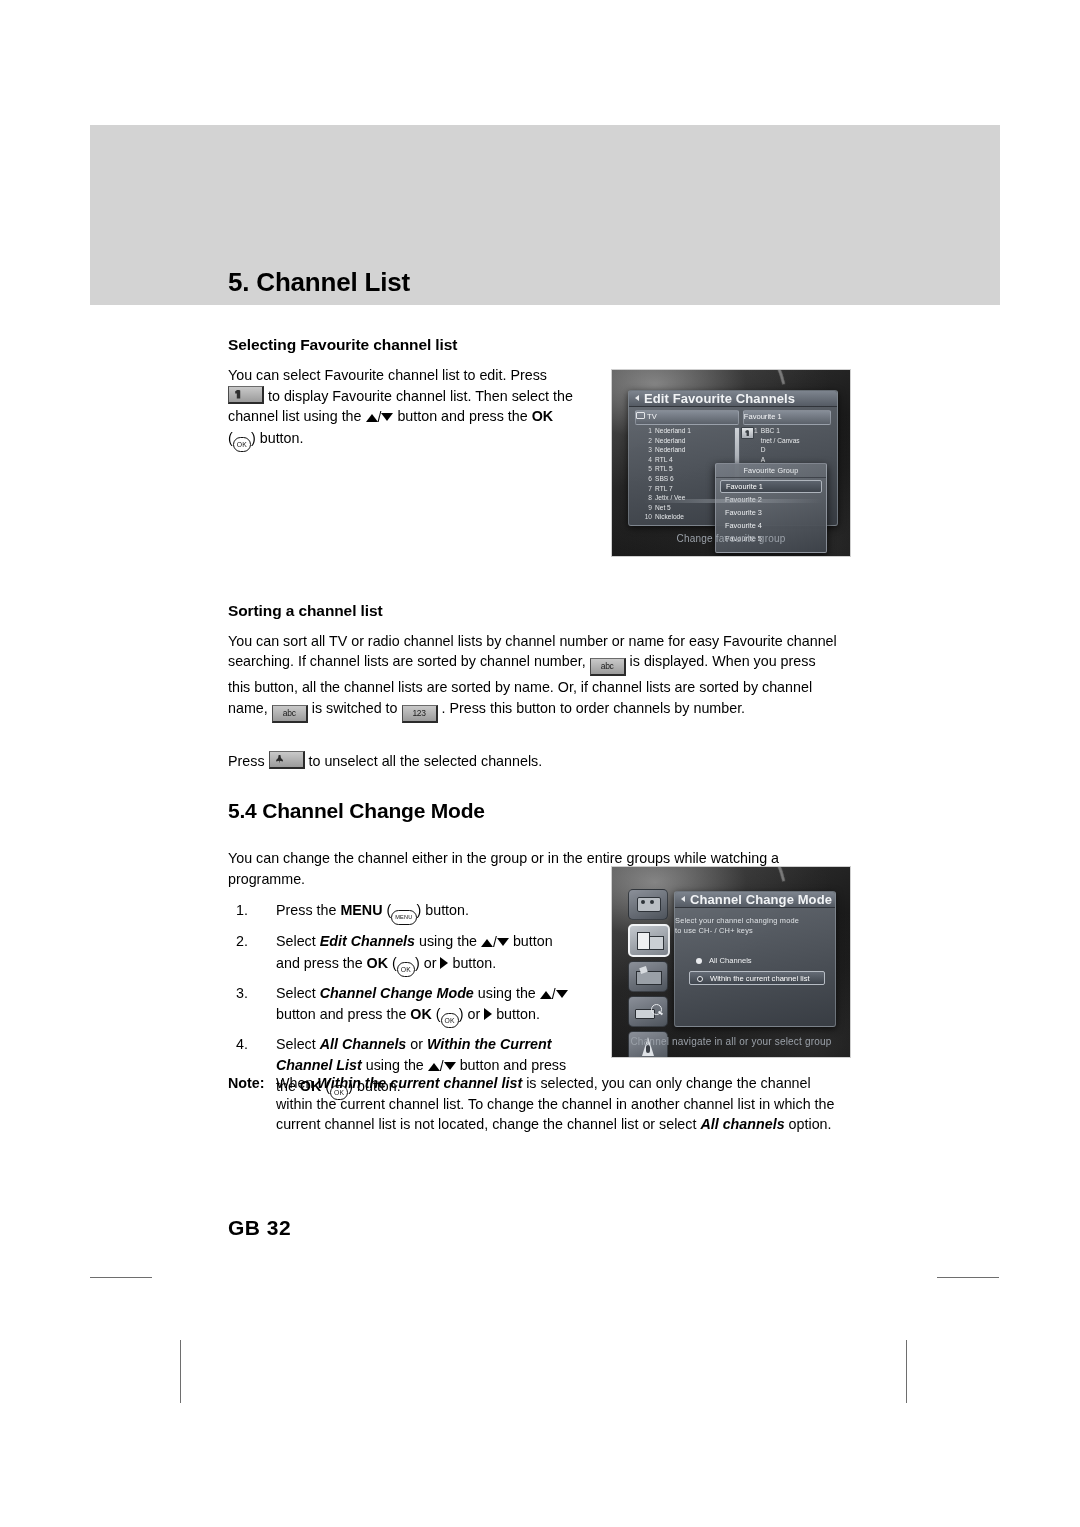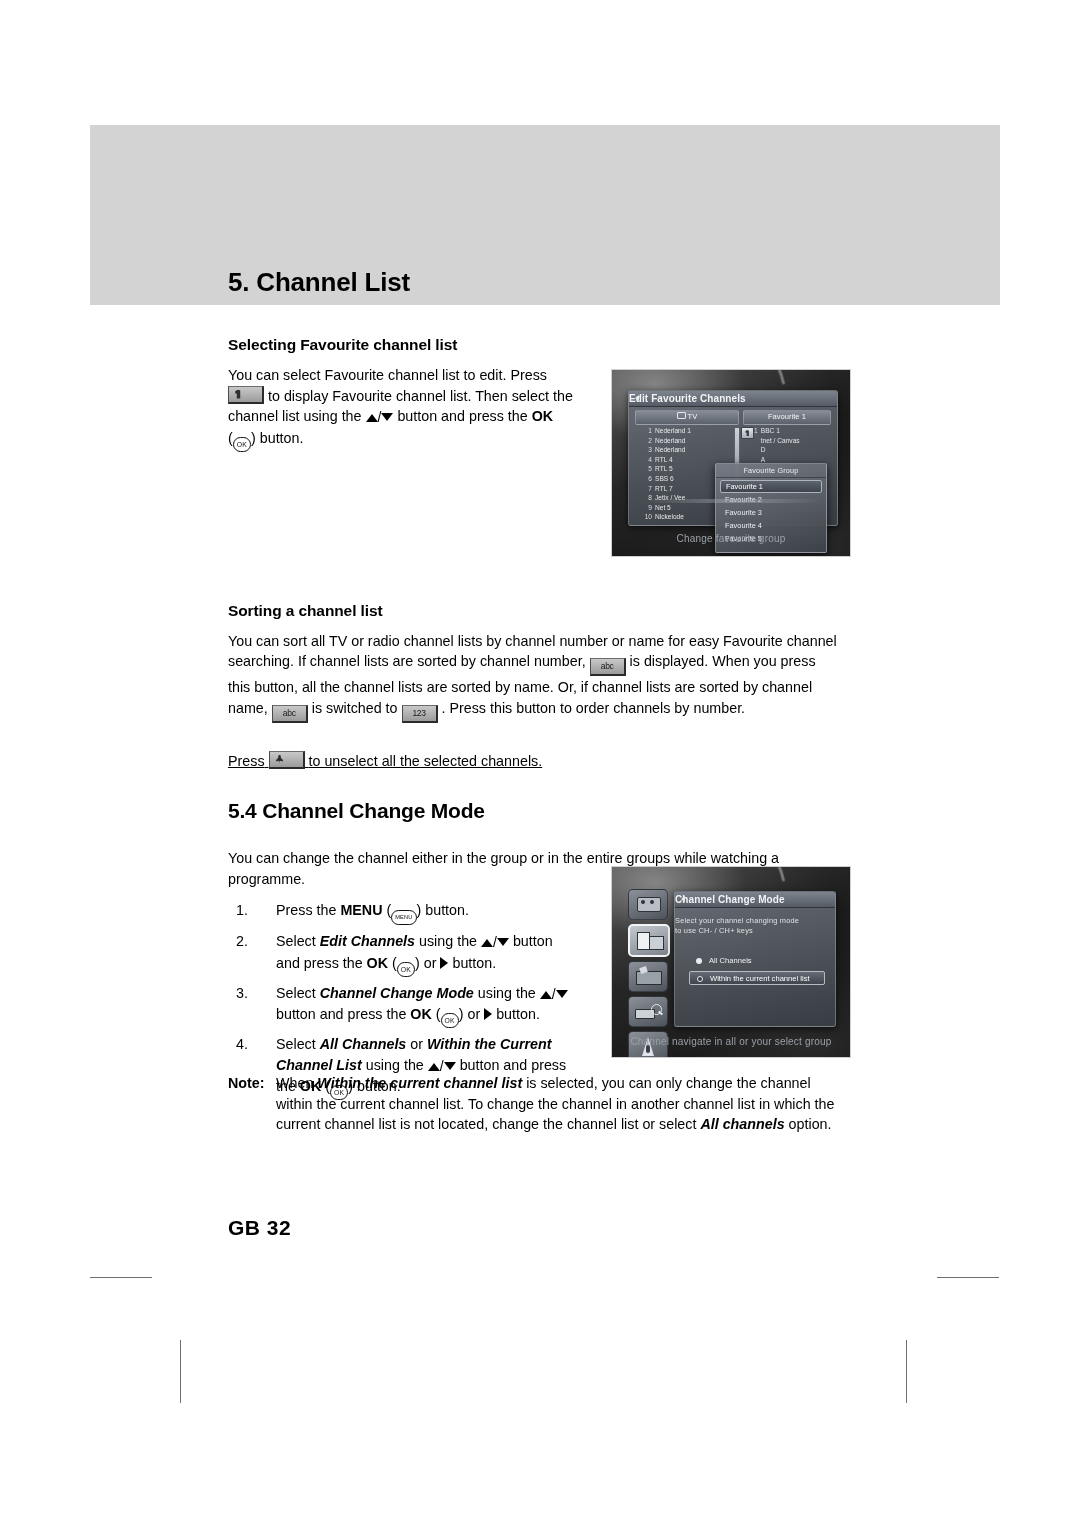--- a/index.html
+++ b/index.html
@@ -251,24 +251,24 @@
     border-radius: 3px;
     box-shadow: 0 2px 7px rgba(0,0,0,0.65);
   }
   .osd-title {
     position: absolute;
     left: 0; right: 0; top: 0;
     height: 15px;
     background: linear-gradient(#7d848e, #555b64);
     border-bottom: 1px solid rgba(30,33,38,0.8);
     color: #f2f4f6;
-    font-size: 10px;
+    font-size: 13px;
     font-weight: bold;
     line-height: 15px;
-    padding-left: 0;
+    padding-left: 15px;
     letter-spacing: 0.1px;
     white-space: nowrap;
     overflow: hidden;
     border-radius: 3px 3px 0 0;
   }
   .osd-title .back {
     position: absolute;
     left: 6px; top: 4px;
     width: 0; height: 0;
     border-top: 3.5px solid transparent;
@@ -293,21 +293,21 @@
   }
   .colhdr {
     position: absolute;
     top: 0; height: 13px;
     background: linear-gradient(#868d97, #5b616a);
     border: 1px solid rgba(175,182,192,0.5);
     border-radius: 2px;
     color: #f4f5f7;
     font-size: 7.6px;
     line-height: 12px;
-    text-align: center;
+    text-align: left;
     white-space: nowrap;
   }
   #col-tv { left: 0; width: 52%; }
   #col-fav1 { right: 0; width: 44%; }
   .tvmon {
     display: inline-block;
     width: 7px; height: 5px;
     border: 1px solid #e4e6e9;
     border-radius: 1px;
     vertical-align: 0px;
@@ -537,21 +537,21 @@
     <p class="body" style="margin-bottom:27px;"><span>You can sort all TV or radio channel lists by channel number or name for easy Favourite channel searching. If channel lists are sorted by channel number,</span>
       <span class="keycap">abc</span>
       <span>is displayed. When you press this button, all the channel lists are sorted by name. Or, if channel lists are sorted by channel name,</span>
       <span class="keycap">abc</span>
       <span>is switched to</span>
       <span class="keycap">123</span>
       <span>. Press this button to order channels by number.</span>
     </p>
 
 
-    <p class="body" style="margin-bottom:28px;text-decoration:underline;"><span>Press</span>
+    <p class="body" style="margin-bottom:28px;"><span>Press</span>
       <span class="keycap unsel"></span>
       <span>to unselect all the selected channels.</span>
     </p>
 
     <h2 class="secnum" style="margin-bottom:25px;">5.4 Channel Change Mode</h2>
 
     <p class="body" style="margin-bottom:11px;">You can change the channel either in the group or in the entire groups while watching a programme.</p>
 
     <ol class="steps">
 

